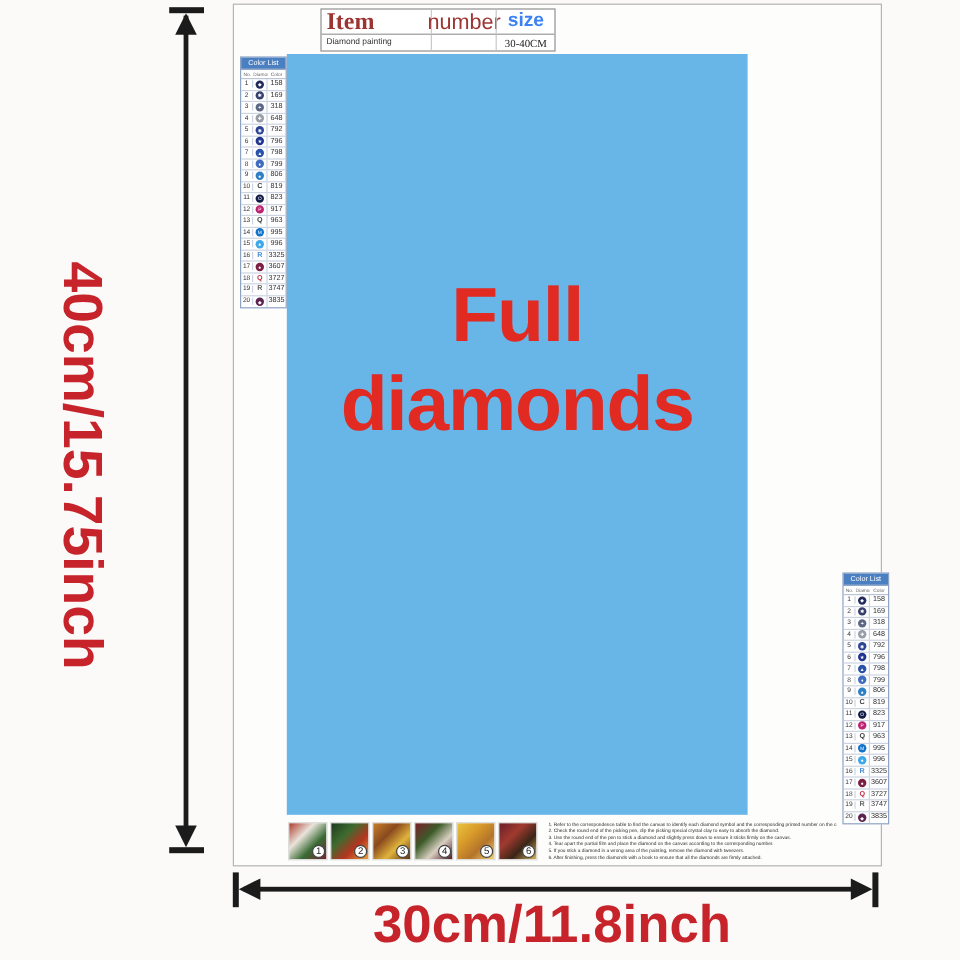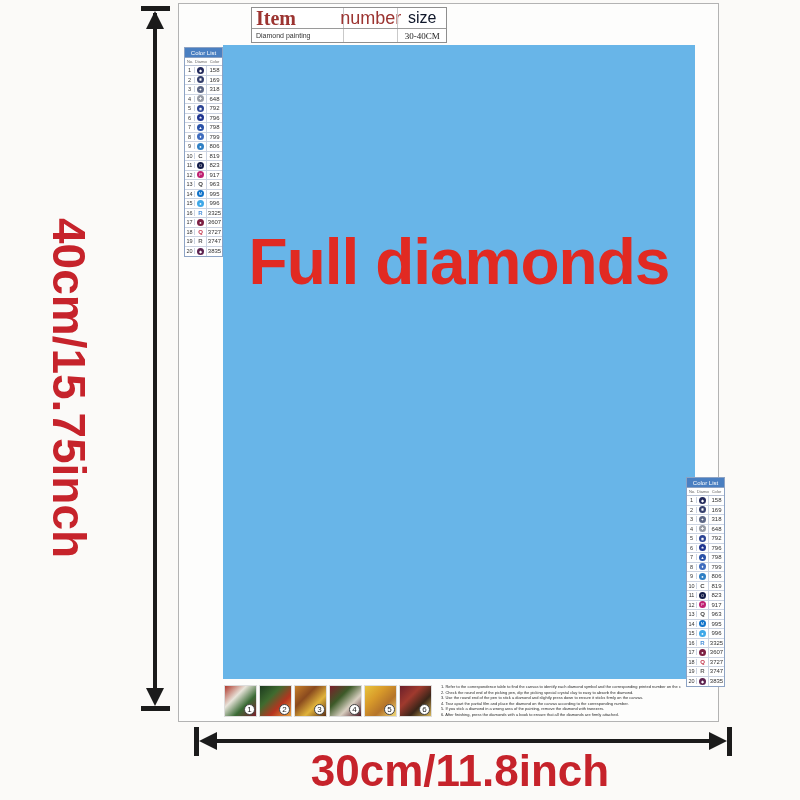--- a/index.html
+++ b/index.html
@@ -1,39 +1,39 @@
 <!DOCTYPE html>
 <html><head>
 <meta charset="utf-8">
 <style>
   * { margin:0; padding:0; box-sizing:border-box; }
   html,body { width:800px; height:800px; background:#ffffff; }
   body { font-family:"Liberation Sans", sans-serif; }
   .stage { position:relative; width:800px; height:800px; background:#fbfaf8; overflow:hidden; }
 
   
-  .sheet { position:absolute; left:178px; top:3px; width:541px; height:719px;
+  .sheet { position:absolute; left:194px; top:3px; width:541px; height:719px;
            background:#fdfdfc; border:1px solid #b3b3b3; }
 
   
   .item-table { position:absolute; left:72px; top:3px; width:196px; height:36px;
                 border:1px solid #8f8f8f; background:#fff; }
   .it-head { display:flex; height:21px; border-bottom:1px solid #9a9a9a; align-items:center; }
   .it-row  { display:flex; height:13px; align-items:center; }
   .it-c1 { width:47%; padding-left:4px; }
   .it-c2 { width:28%; border-left:1px solid #c9c9c9; height:100%; display:flex; align-items:center; justify-content:center; }
   .it-c3 { width:25%; border-left:1px solid #c9c9c9; height:100%; display:flex; align-items:center; justify-content:center; }
   .it-head .it-c1 { font-family:"Liberation Serif", serif; font-size:20px; color:#9c3431; font-weight:bold; }
   .it-head .it-c2 { font-size:18px; color:#9c3431; }
-  .it-head .it-c3 { font-size:16px; color:#0f172a; font-weight:normal; }
+  .it-head .it-c3 { font-size:16px; color:#3b82f6; font-weight:bold; }
   .it-row .it-c1 { font-size:7px; color:#333; }
   .it-row .it-c3 { font-size:9px; color:#222;font-family:Liberation Serif, serif; }
 
   
-  .paste { position:absolute; left:44px; top:41px; width:472px; height:634px;
+  .paste { position:absolute; left:44px; top:41px; width:384px; height:634px;
            background:#68b5e8; text-align:center; }
   .paste-line1 { margin-top:180px; font-size:64px; font-weight:bold; letter-spacing:-1px; color:#e12a22; }
   .paste-line2 { margin-top:42px;  font-size:56px; font-weight:bold; letter-spacing:-1px; color:#e12a22; }
 
   
   .color-list { position:absolute; width:39px; background:#fff; border:1px solid #8da3c4; font-size:6px; }
   .cl-left  { left:5px;  top:43px; }
   .cl-right { left:507px; top:473px; }
   .cl-title { background:#4a7fc1; color:#fff; font-size:6px; height:10px; line-height:10px;
               text-align:center; border-bottom:1px solid #8da3c4; white-space:nowrap; }

